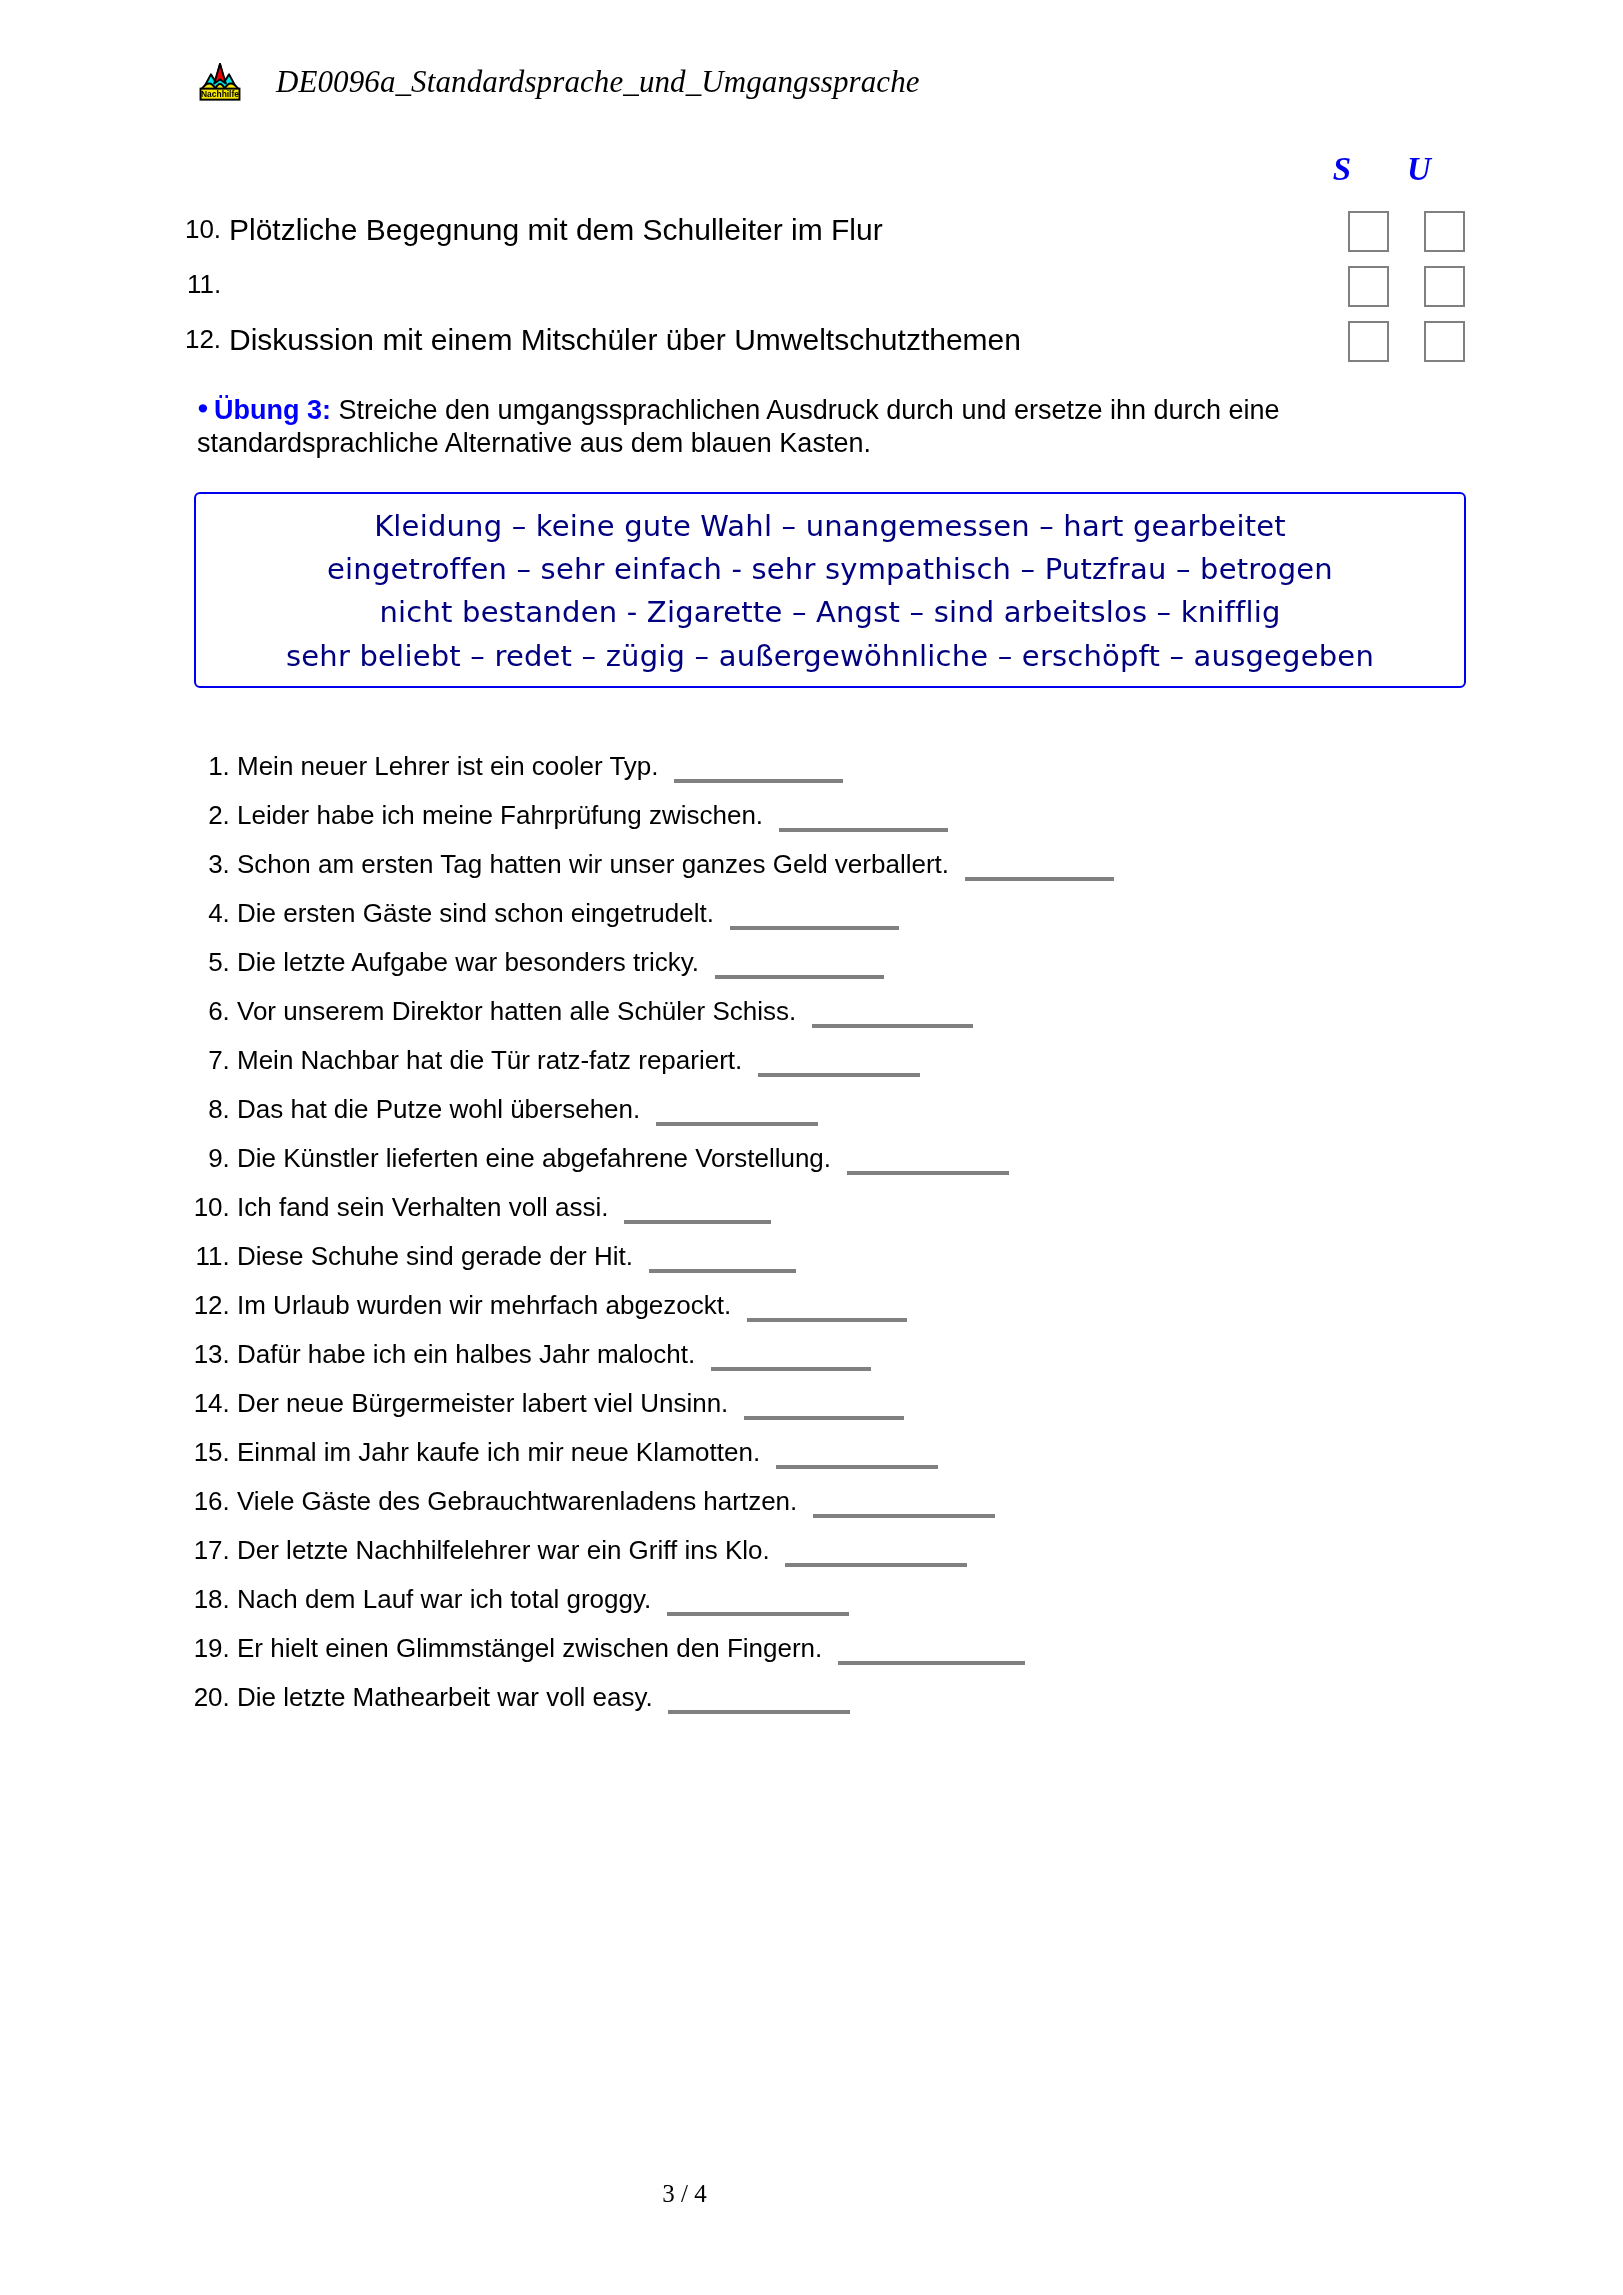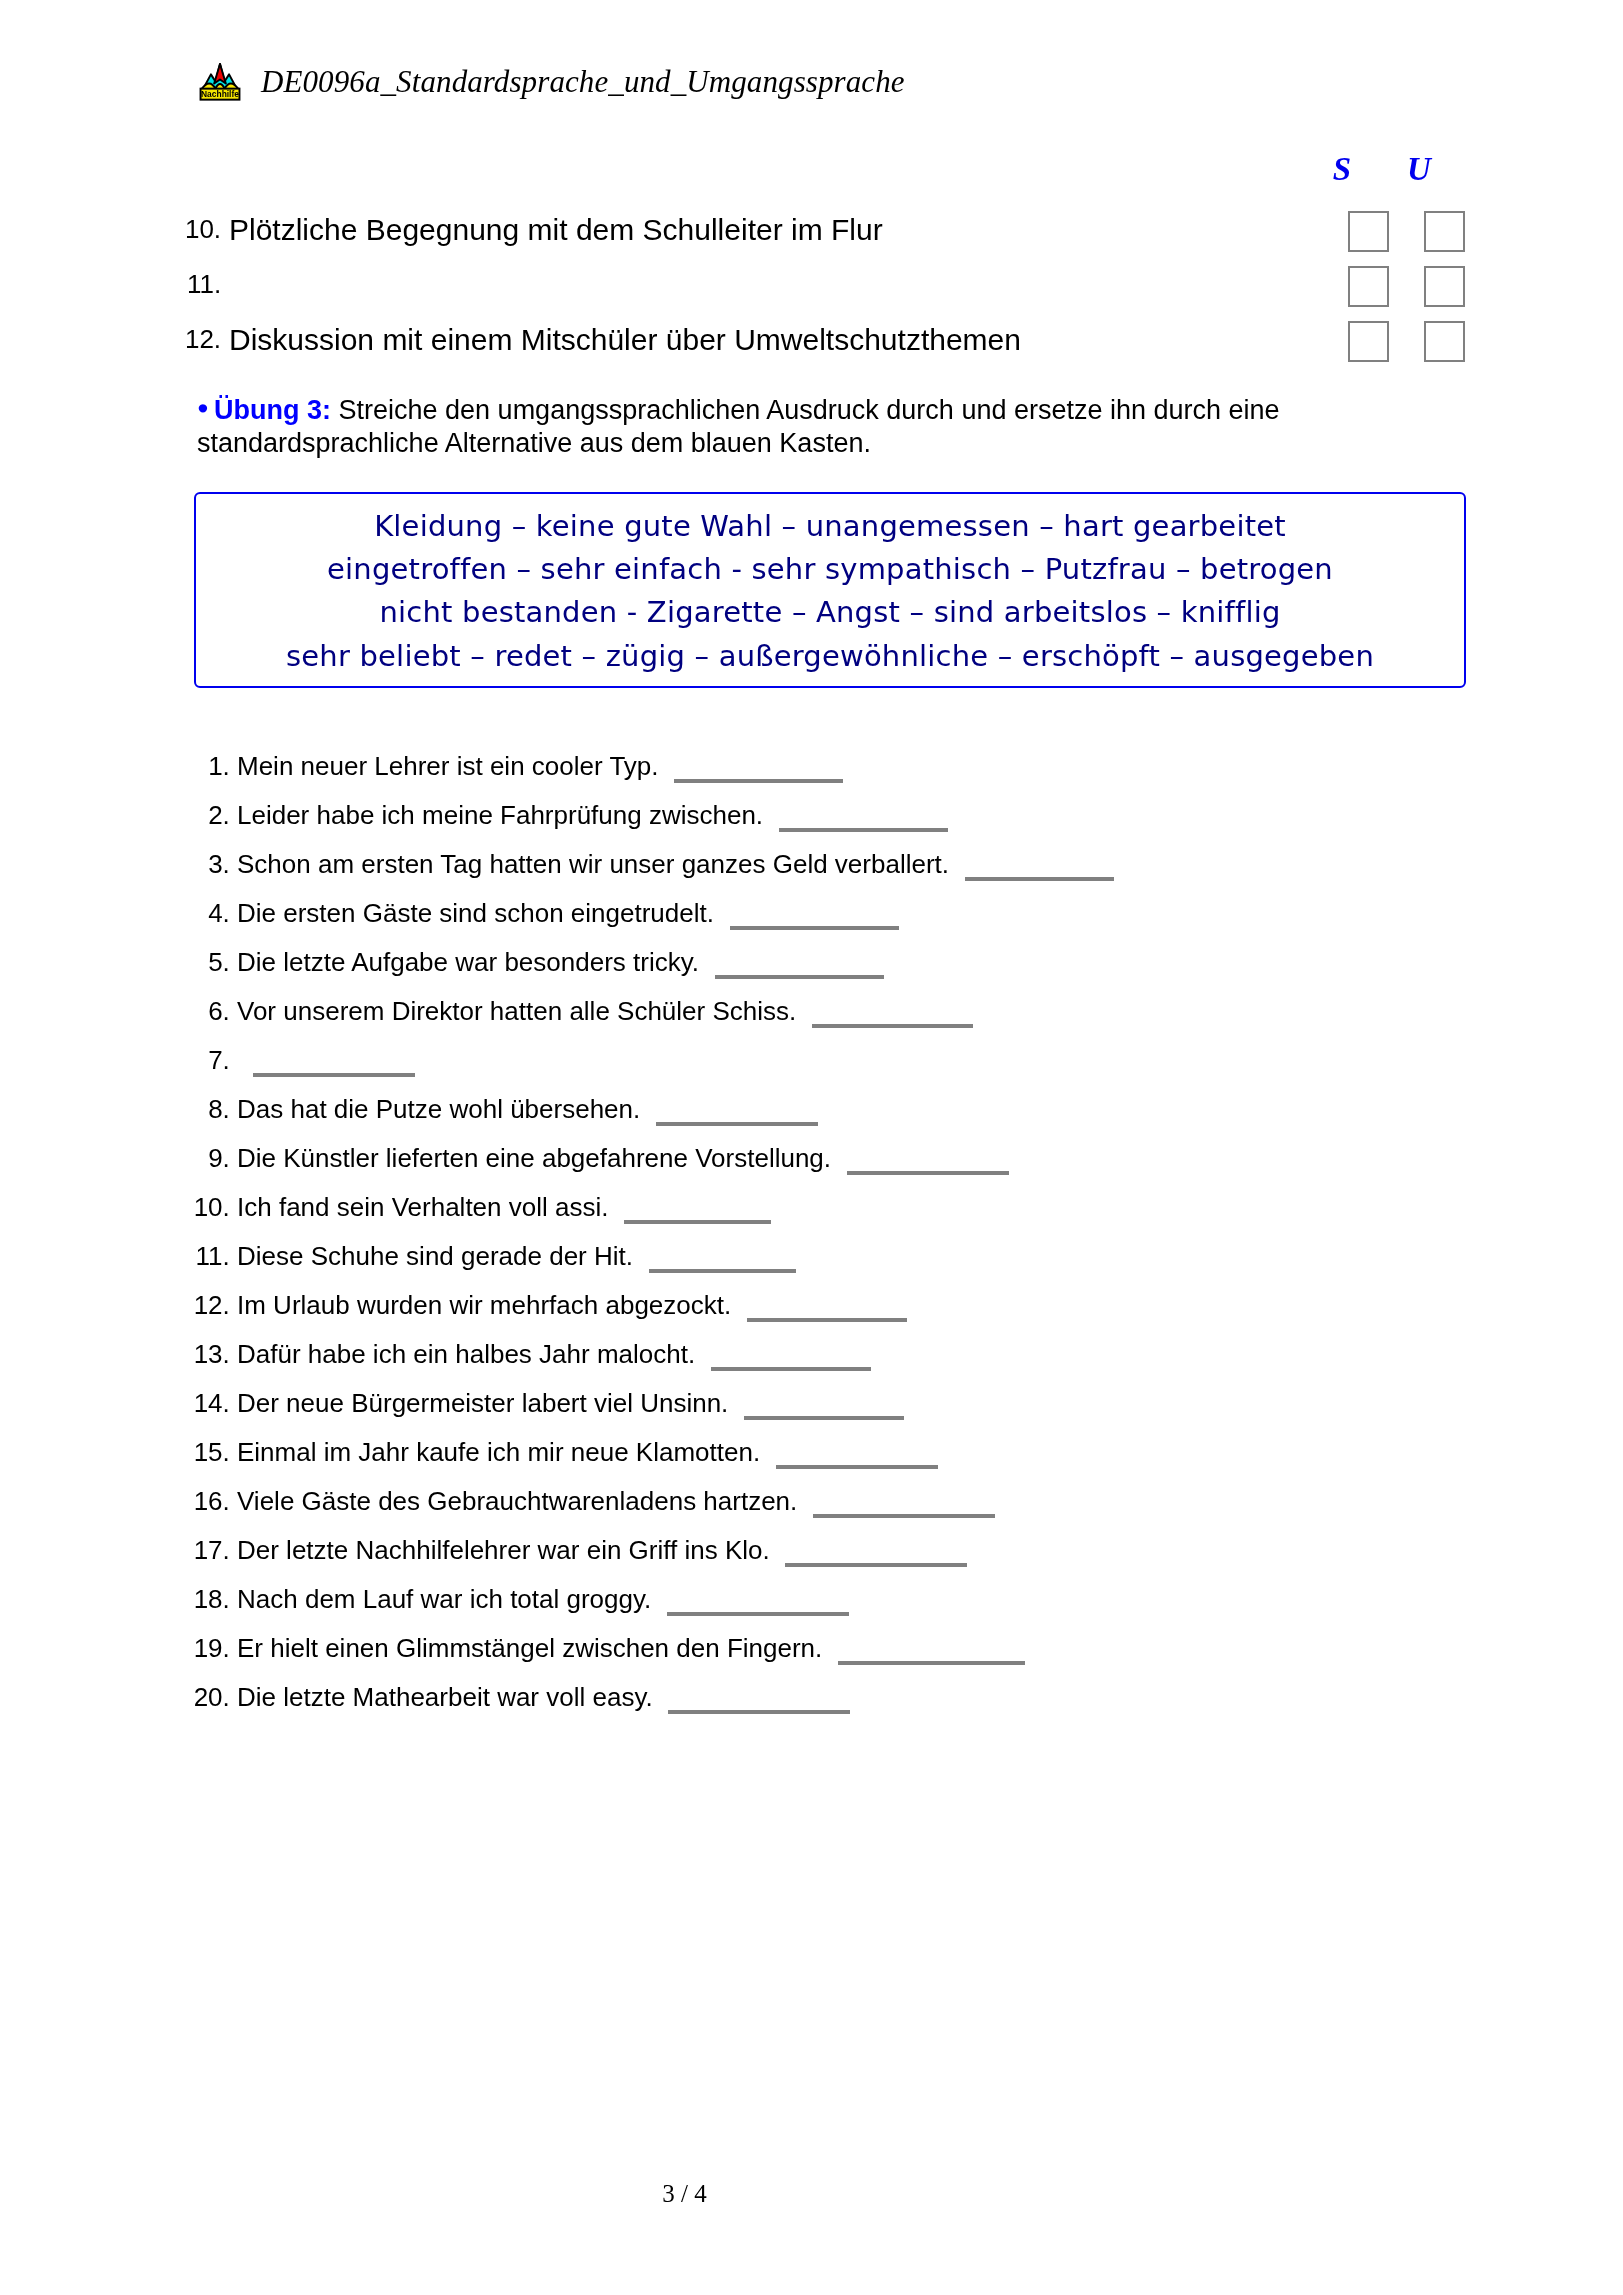--- a/index.html
+++ b/index.html
@@ -19,21 +19,21 @@
     box-sizing: border-box;
   }
 
   
   .header {
     position: absolute;
     left: 196px;
     top: 60px;
     display: flex;
     align-items: center;
-    gap: 17px;
+    gap: 32px;
   }
   .logo {
     width: 48px;
     height: 43px;
     position: relative;
     flex: 0 0 auto;
   }
   .logo svg { display: block; }
   .doc-title {
     font-family: "Liberation Serif", serif;
@@ -304,20 +304,21 @@
     </div>
 
     <div class="s-row">
       <span class="s-num">6.</span>
       <span class="s-text">Vor unserem Direktor hatten alle Schüler Schiss.</span>
       <span class="answer-line" style="width: 161px;"></span>
     </div>
 
     <div class="s-row">
       <span class="s-num">7.</span>
+      <span class="s-text">Mein Nachbar hat die Tür ratz-fatz repariert.</span>
       <span class="answer-line" style="width: 162px;"></span>
     </div>
 
     <div class="s-row">
       <span class="s-num">8.</span>
       <span class="s-text">Das hat die Putze wohl übersehen.</span>
       <span class="answer-line" style="width: 162px;"></span>
     </div>
 
     <div class="s-row">

